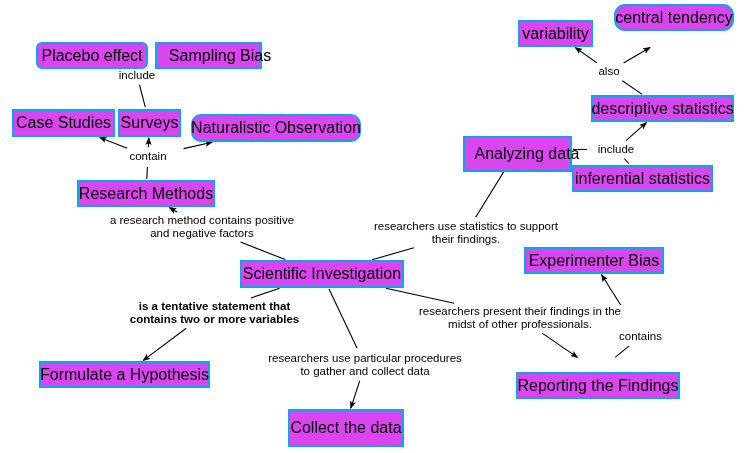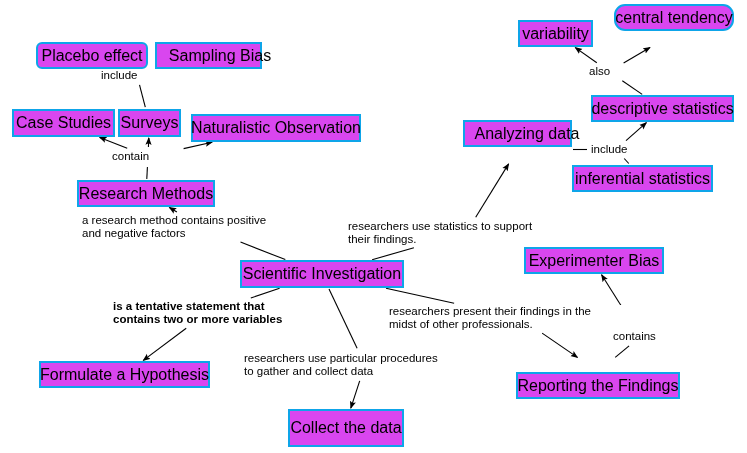--- a/index.html
+++ b/index.html
@@ -40,21 +40,21 @@
     justify-content: center;
     padding: 0 5px;
     z-index: 3;
   }
   .edge-label {
     position: absolute;
     font-size: 11.5px;
     line-height: 13px;
     color: #000000;
     white-space: pre;
-    text-align: left;
+    text-align: center;
     background: #ffffff;
     z-index: 2;
   }
 </style>
 </head>
 <body>
 
 <div id="canvas">
 
   <svg id="edges" viewBox="0 0 747 453" xmlns="http://www.w3.org/2000/svg">
@@ -90,26 +90,26 @@
         <line x1="596.8" y1="62.8" x2="575.3" y2="47.6" stroke="#000000" stroke-width="1.1" marker-end="url(#arrowhead)"></line>
         <line x1="623.6" y1="63.0" x2="650.0" y2="47.5" stroke="#000000" stroke-width="1.1" marker-end="url(#arrowhead)"></line>
       </g>
   </svg>
 
   <div id="node-layer">
       <div class="node" style="left: 36px; top: 42px; width: 112px; height: 27px; border-radius: 6px;">Placebo effect</div>
       <div class="node" style="left: 155px; top: 42px; width: 107px; height: 27px; padding-left: 28px;">Sampling Bias</div>
       <div class="node" style="left: 12px; top: 109px; width: 103px; height: 28px;">Case Studies</div>
       <div class="node" style="left: 118px; top: 109px; width: 63px; height: 28px;">Surveys</div>
-      <div class="node" style="left: 191px; top: 114px; width: 170px; height: 28px;">Naturalistic Observation</div>
+      <div class="node" style="left: 191px; top: 114px; width: 170px; height: 28px; border-radius: 10px;">Naturalistic Observation</div>
       <div class="node" style="left: 77px; top: 180px; width: 138px; height: 27px;">Research Methods</div>
       <div class="node" style="left: 240px; top: 260px; width: 164px; height: 28px;">Scientific Investigation</div>
       <div class="node" style="left: 39px; top: 361px; width: 171px; height: 27px;">Formulate a Hypothesis</div>
       <div class="node" style="left: 288px; top: 409px; width: 116px; height: 38px;">Collect the data</div>
-      <div class="node" style="left: 463px; top: 120px; width: 109px; height: 27px; padding-left: 24px;">Analyzing data</div>
+      <div class="node" style="left: 463px; top: 136px; width: 109px; height: 36px; padding-left: 24px;">Analyzing data</div>
       <div class="node" style="left: 518px; top: 20px; width: 75px; height: 27px;">variability</div>
       <div class="node" style="left: 614px; top: 4px; width: 120px; height: 27px; border-radius: 11px;">central tendency</div>
       <div class="node" style="left: 591px; top: 95px; width: 143px; height: 27px;">descriptive statistics</div>
       <div class="node" style="left: 572px; top: 165px; width: 141px; height: 27px;">inferential statistics</div>
       <div class="node" style="left: 524px; top: 247px; width: 140px; height: 27px;">Experimenter Bias</div>
       <div class="node" style="left: 516px; top: 372px; width: 164px; height: 27px;">Reporting the Findings</div>
     </div>
   <div id="label-layer">
       <div class="edge-label" style="left: 101px; top: 69px; width: 72px;">include</div>
       <div class="edge-label" style="left: 112px; top: 150px; width: 72px;">contain</div>

